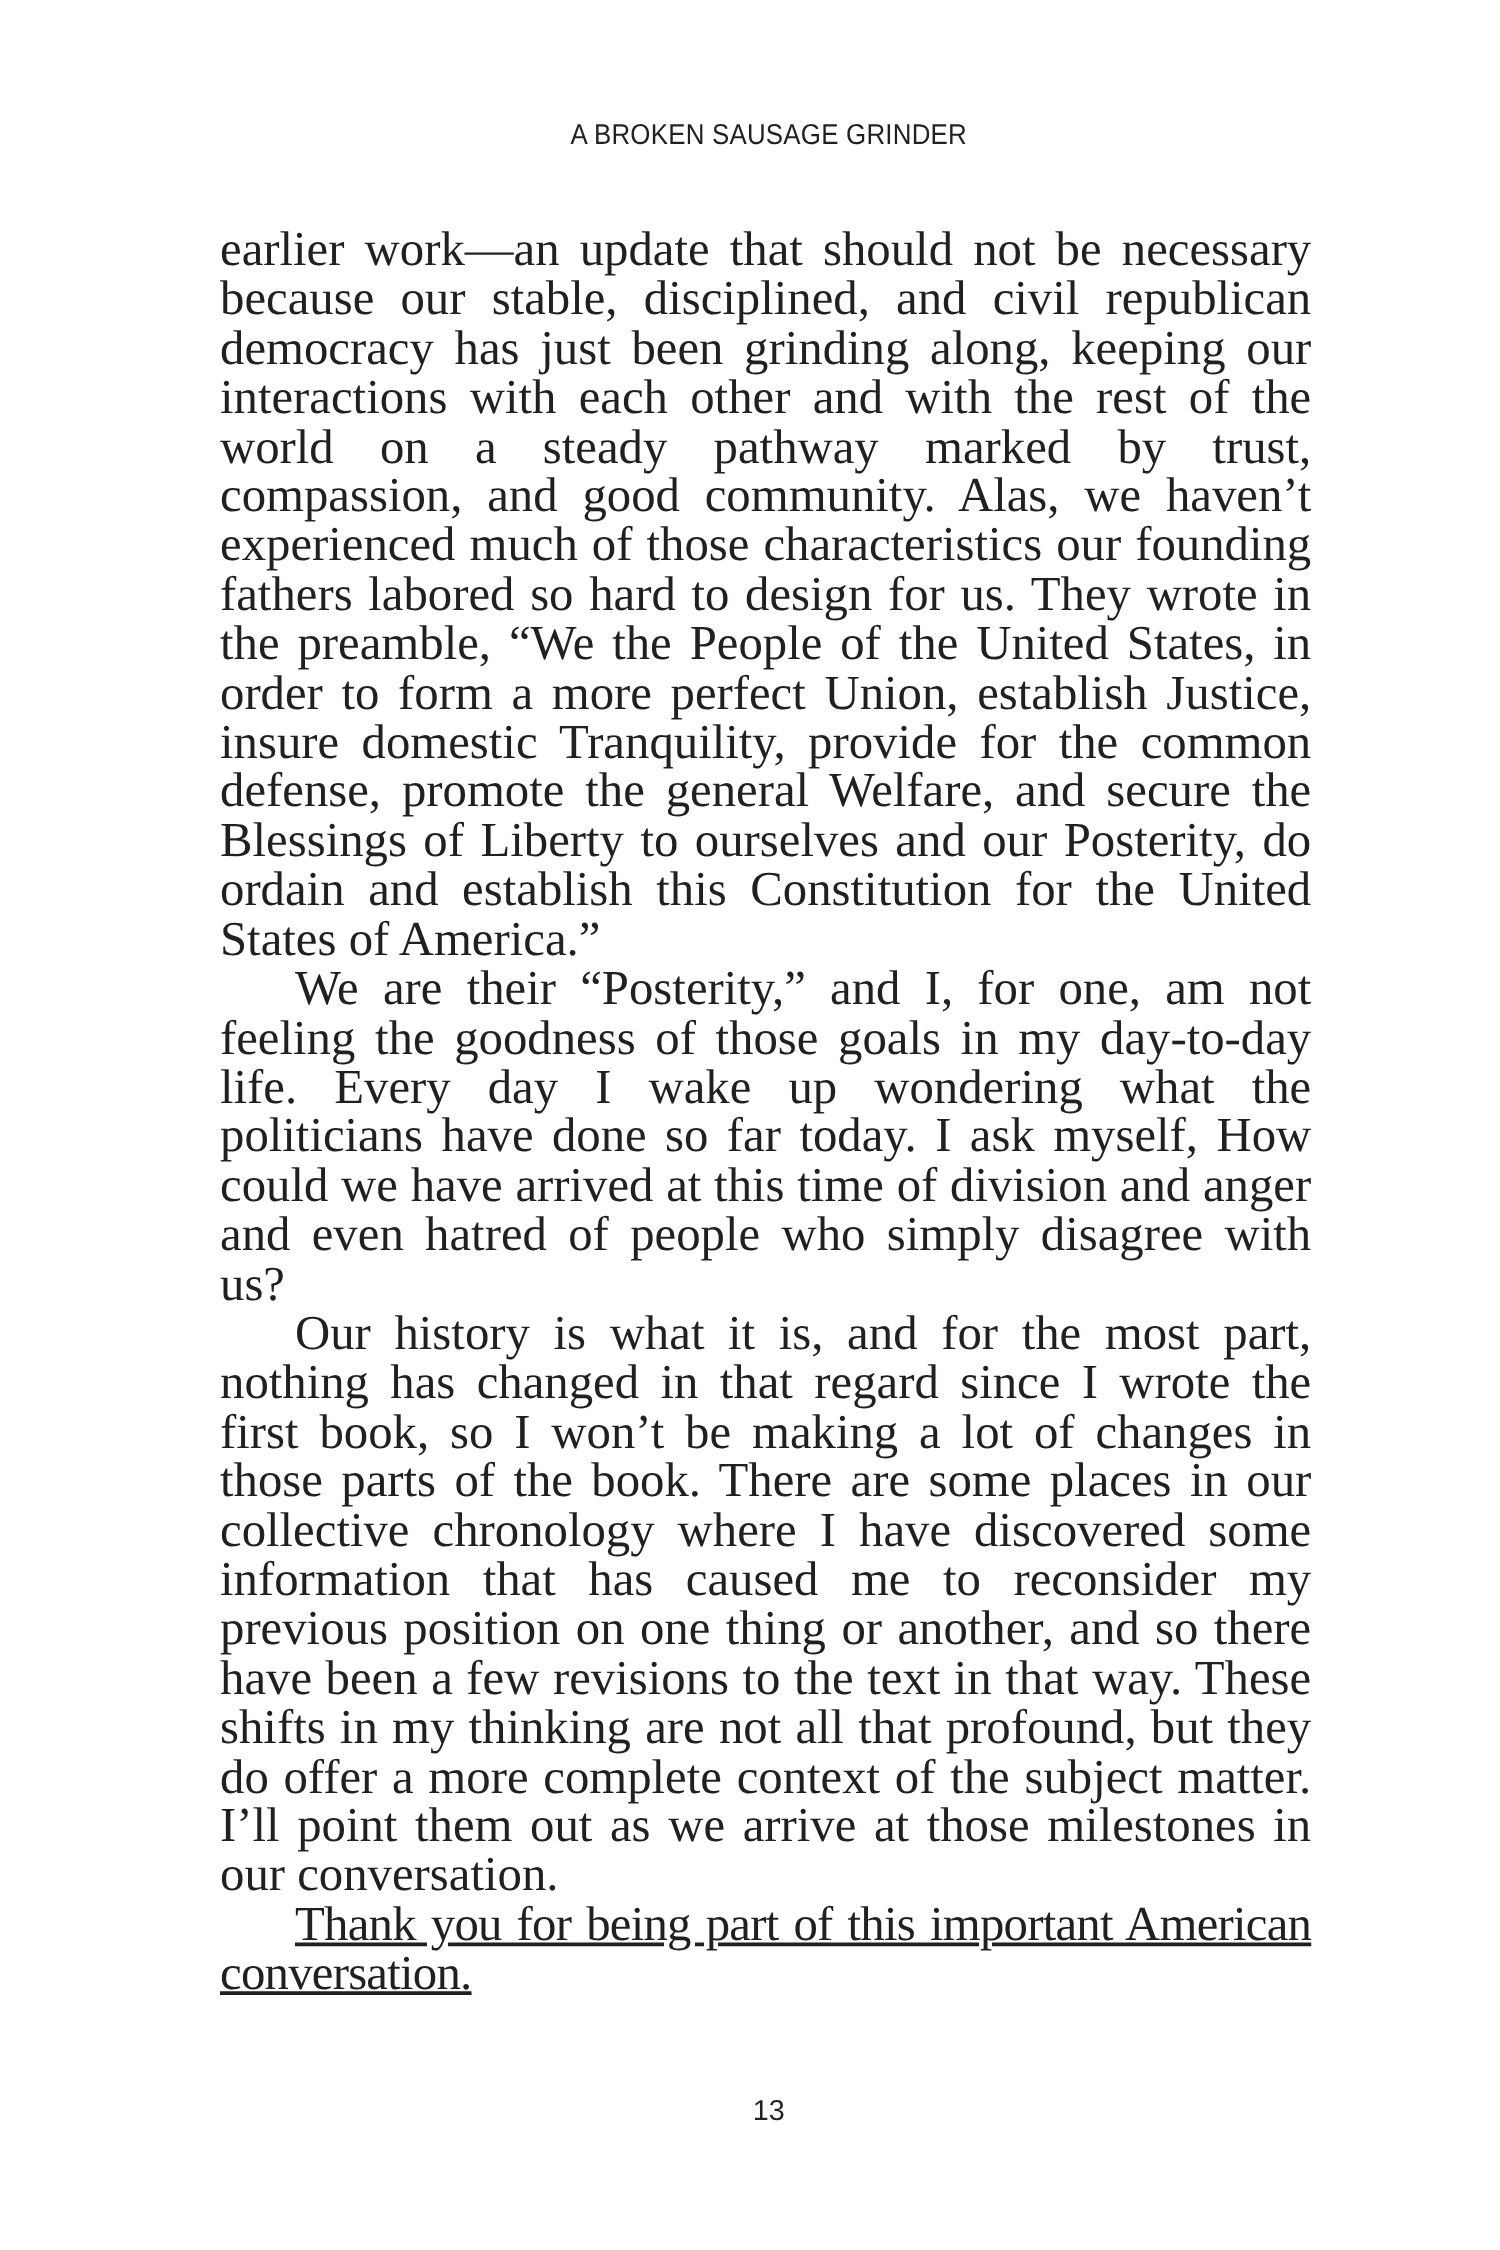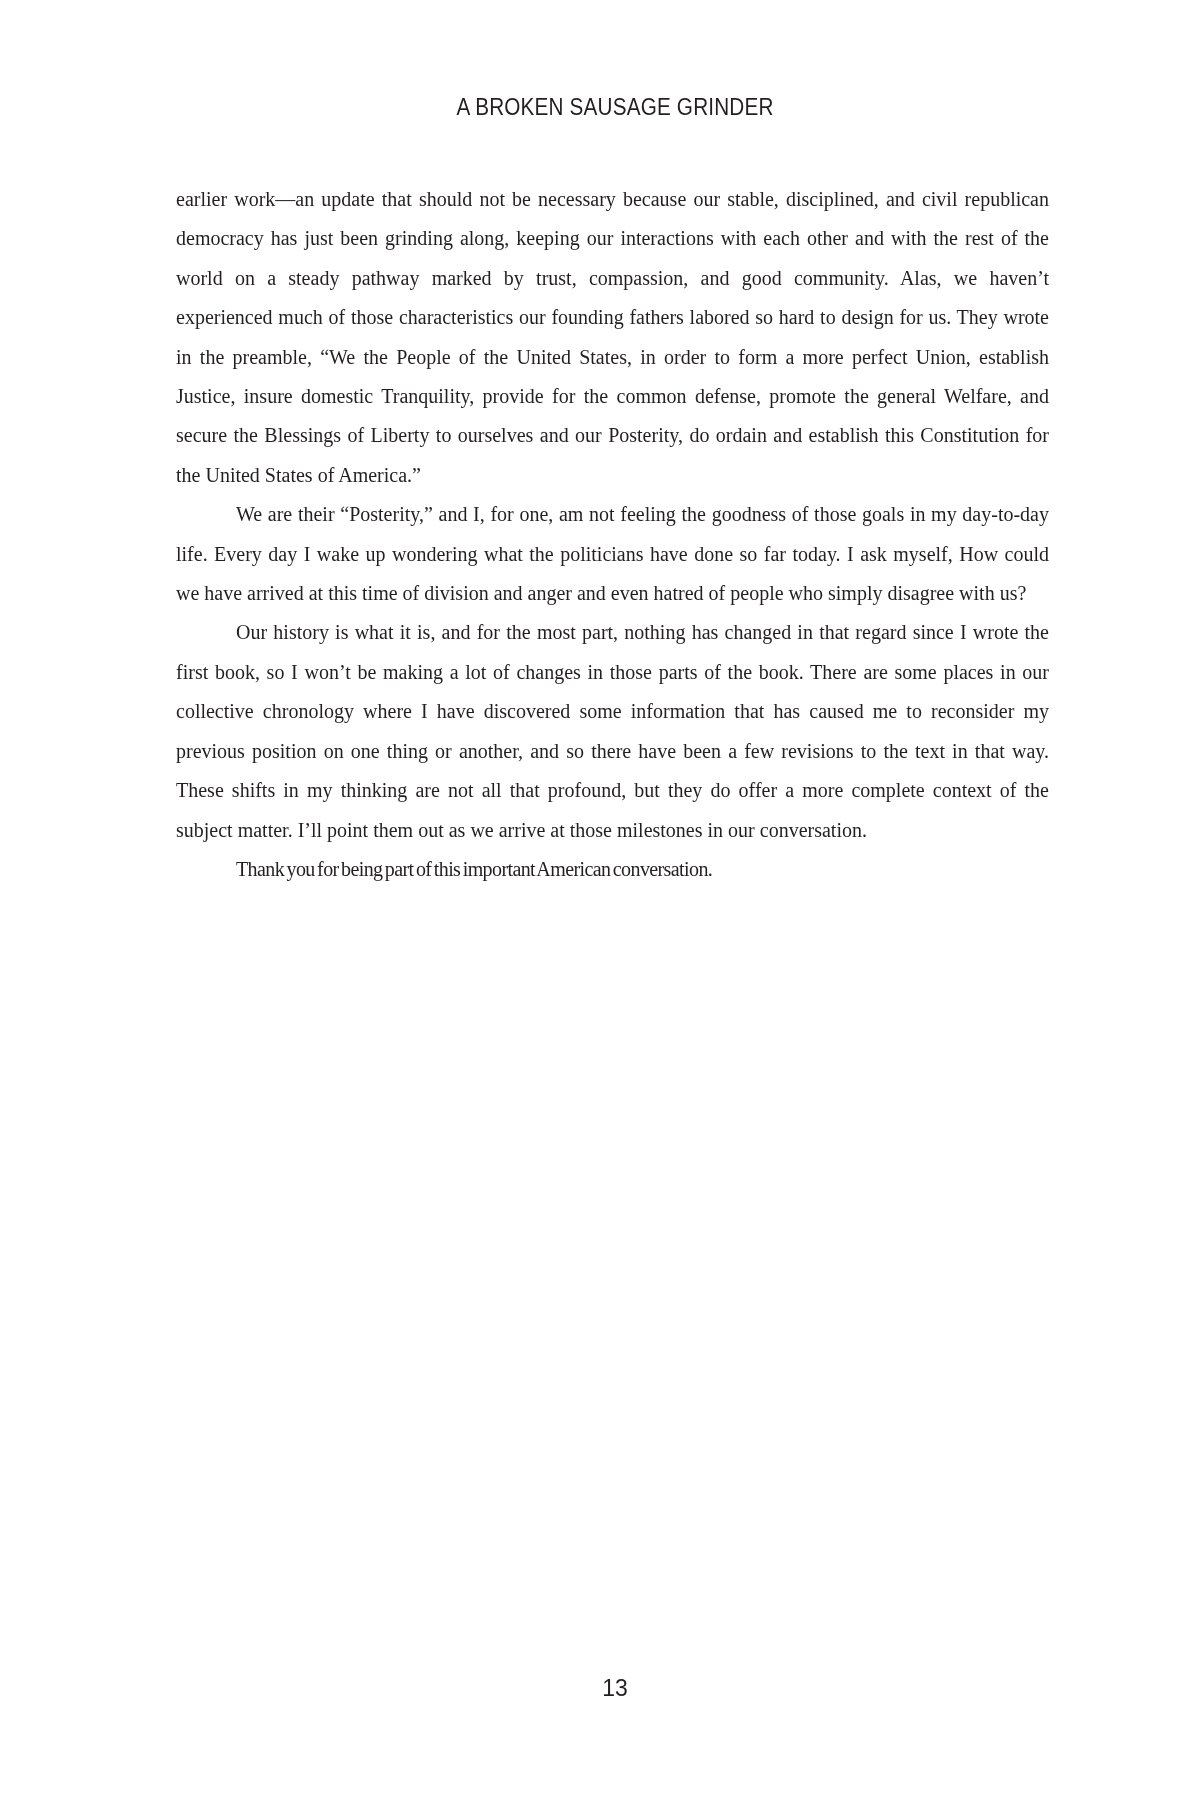--- a/index.html
+++ b/index.html
@@ -4,26 +4,26 @@
 <style>
   html, body { margin: 0; padding: 0; background: #ffffff; }
   body { width: 1200px; height: 1800px; position: relative; overflow: hidden; color: #231f20; }
   .running-head {
     position: absolute; top: 94px; left: 0; width: 1230px; text-align: center;
     font-family: "Liberation Sans", sans-serif; font-size: 23px; letter-spacing: 0.2px;
     font-stretch: condensed; transform: scaleX(0.9); transform-origin: 615px 0;
   }
   .text-block {
     position: absolute; top: 180px; left: 176px; width: 873px;
-    font-family: "Liberation Serif", serif; font-size: 20px; line-height: 39.4px;
+    font-family: "Liberation Serif", serif; font-size: 39px; line-height: 39.4px;
     text-align: justify; hyphens: manual;
   }
   .text-block p { margin: 0; text-indent: 0; }
   .text-block p.indent { text-indent: 60px; }
-  .text-block p.last-line-tight { letter-spacing: -0.6px; word-spacing: -2px; }
+  .text-block p.last-line-tight { letter-spacing: -0.6px; word-spacing: -2px; text-decoration: underline; }
   .folio {
     position: absolute; top: 1675px; left: 0; width: 1230px; text-align: center;
     font-family: "Liberation Sans", sans-serif; font-size: 23px;
   }
 </style>
 </head>
 <body>
 
 <div class="running-head">A BROKEN SAUSAGE GRINDER</div>
 

